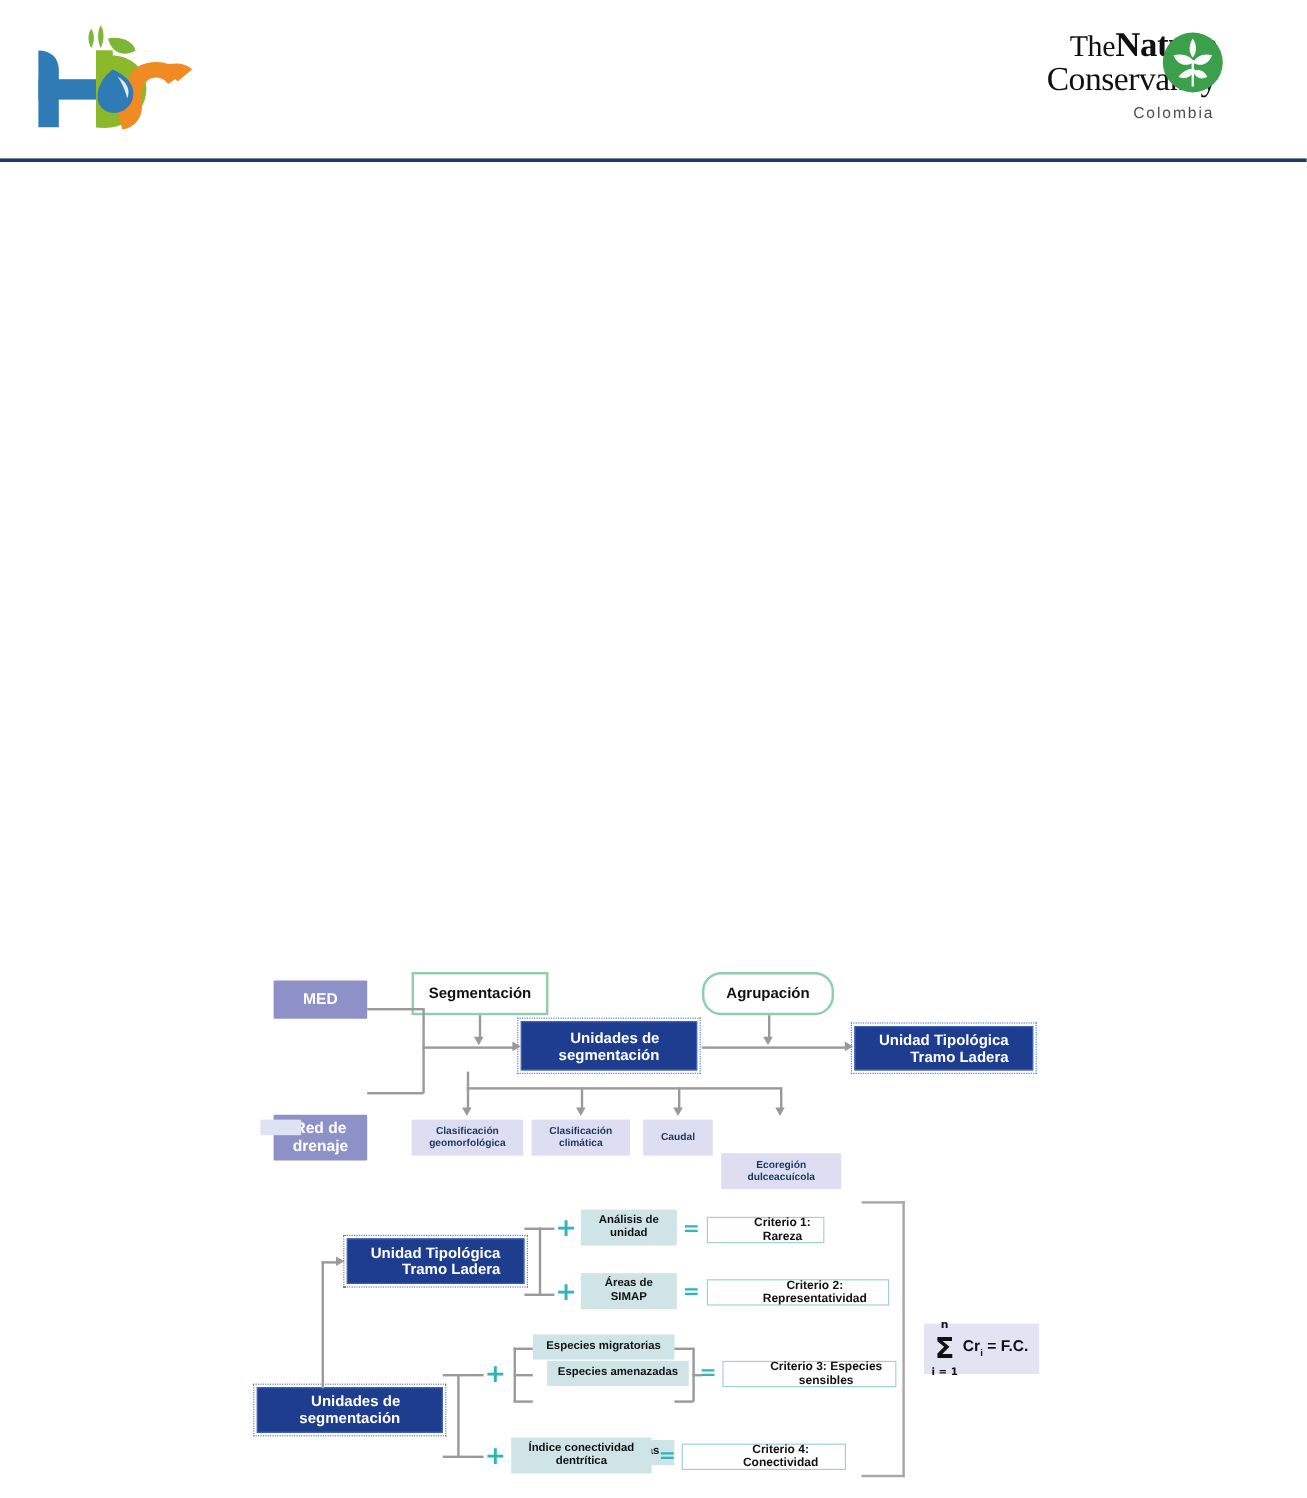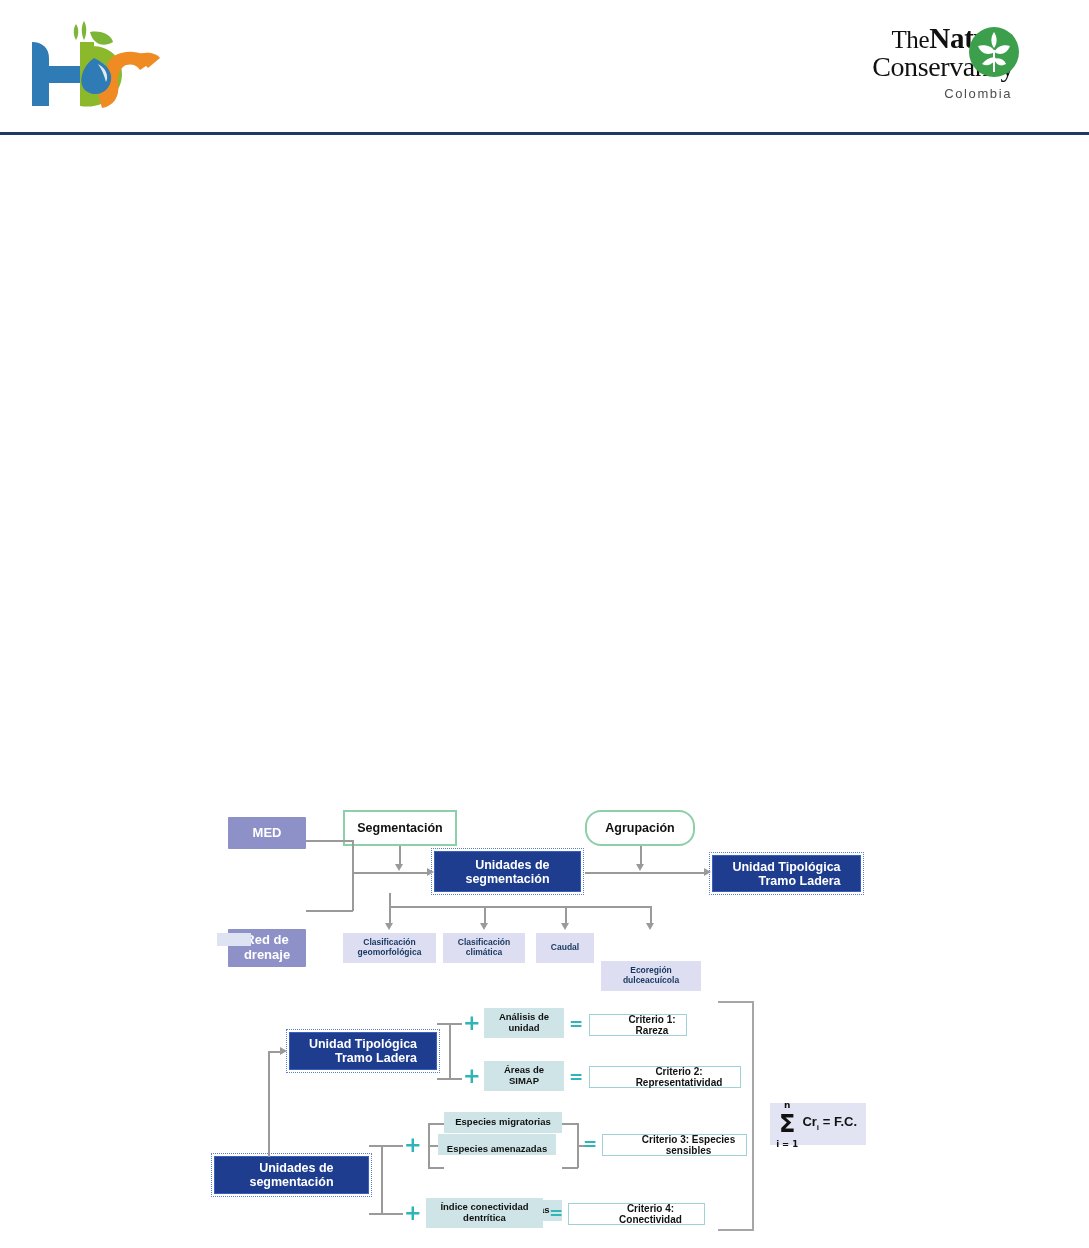--- a/index.html
+++ b/index.html
@@ -238,21 +238,21 @@
     <div class="sym sym-plus" style="left:404px;top:1135px;">+</div>
 
     <div class="ln lnv" style="left:428px;top:1123px;height:45px;"></div>
     <div class="ln lnh" style="left:428px;top:1123px;width:16px;"></div>
     <div class="ln lnh" style="left:428px;top:1145px;width:16px;"></div>
     <div class="ln lnh" style="left:428px;top:1167px;width:16px;"></div>
 
     <div class="box bx-teal" style="left:444px;top:1112px;width:118px;height:21px;">
       <span>Especies migratorias</span>
     </div>
-    <div class="box bx-teal" style="left:438px;top:1134px;width:118px;height:21px;align-items:flex-end;">
+    <div class="box bx-teal" style="left:456px;top:1134px;width:118px;height:21px;">
       <span>Especies amenazadas</span>
     </div>
     <div class="box bx-teal" style="left:444px;top:1156px;width:118px;height:21px;margin-top:44px;">
       <span>Especies endémicas</span>
     </div>
 
     <div class="ln lnh" style="left:562px;top:1123px;width:16px;"></div>
     <div class="ln lnh" style="left:562px;top:1167px;width:16px;"></div>
     <div class="ln lnv" style="left:577px;top:1123px;height:45px;"></div>
     <div class="ln lnh" style="left:577px;top:1145px;width:8px;"></div>

